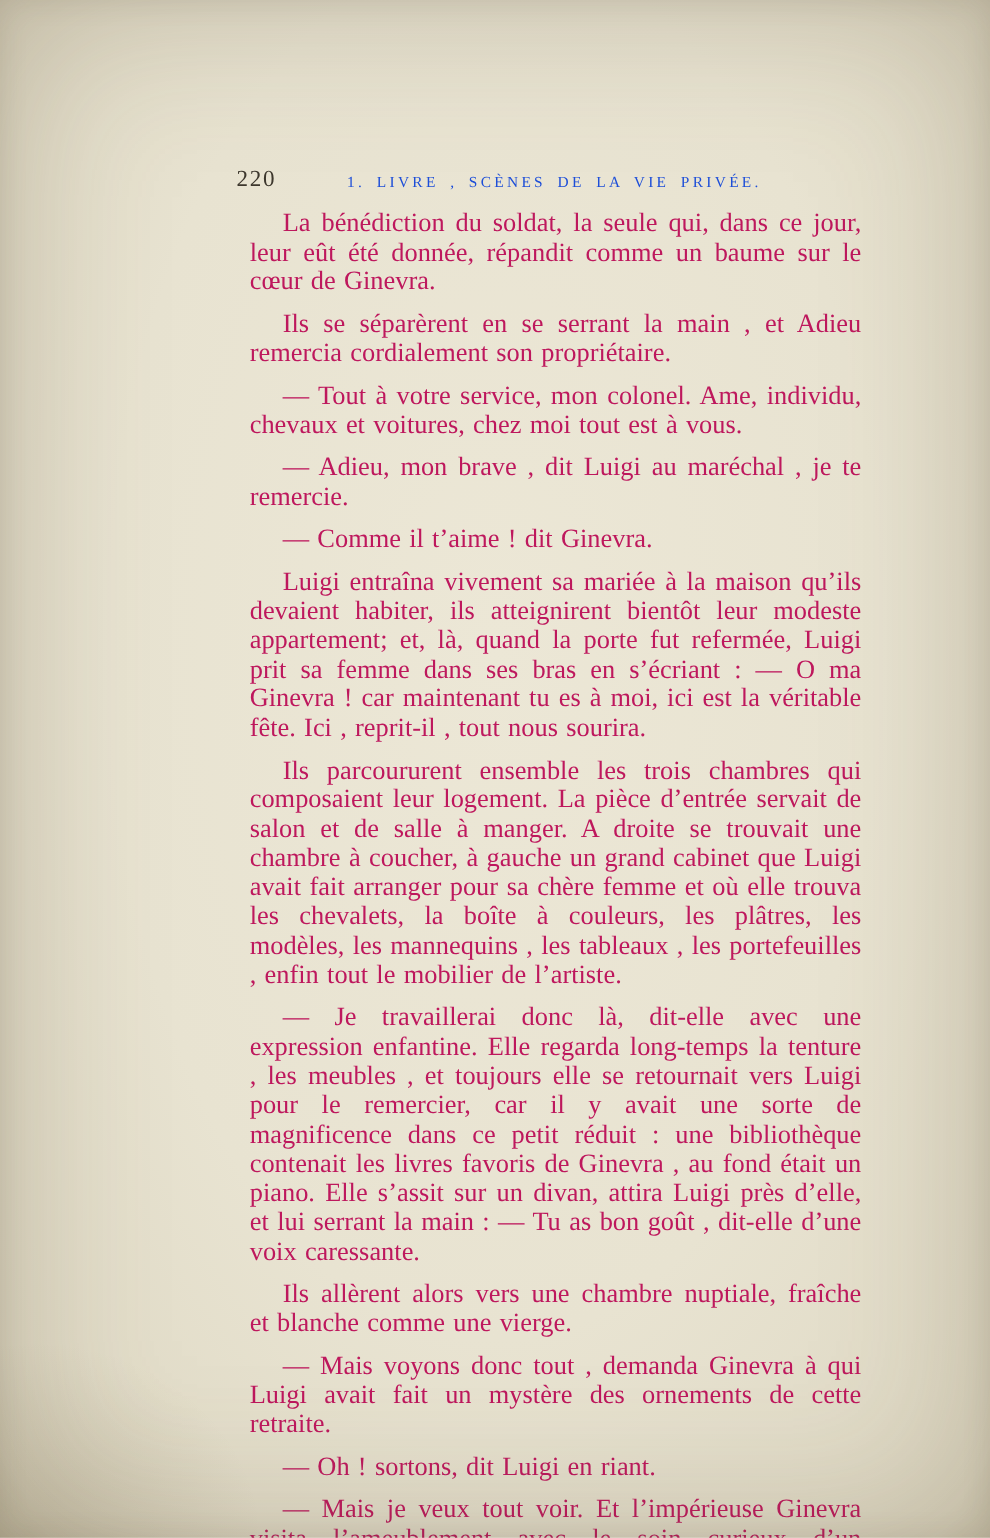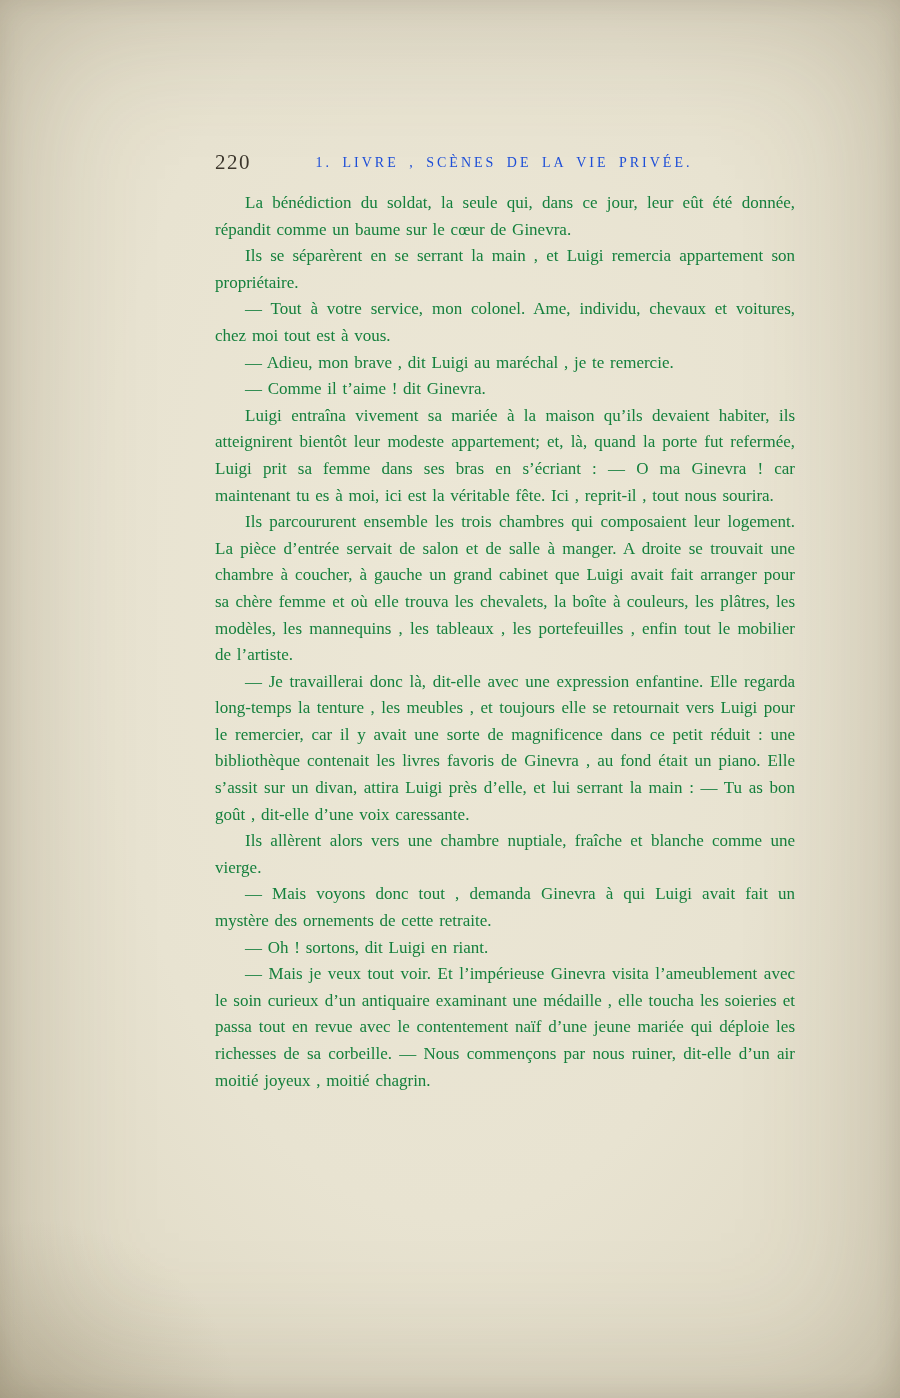--- a/index.html
+++ b/index.html
@@ -37,62 +37,62 @@
     background: radial-gradient(ellipse at 30% 70%, rgba(110, 96, 64, 0.18) 0%, rgba(110, 96, 64, 0.0) 70%);
   }
   .content {
     position: absolute;
     left: 215px;
     top: 150px;
     width: 580px;
   }
   .page-header {
     display: flex;
-    align-items: center;
+    align-items: flex-end;
     margin-bottom: 15px;
   }
   .pagenum {
     font-size: 21px;
     letter-spacing: 1.5px;
     color: #3d372d;
   }
   .running-title {
     flex: 1;
     text-align: center;
     font-size: 14px;
     letter-spacing: 3px;
     word-spacing: 4px;
     color: #1d4ed8;
     padding-right: 38px;
   }
   .page-body p {
-    margin: 0;
-    font-size: 17px;
+    margin: 12px;
+    font-size: 24px;
     line-height: 26.6px;
     text-align: justify;
     text-indent: 30px;
     word-spacing: 1.5px;
-    color: #15803d;
+    color: #be185d;
   }
 </style>
 </head>
 <body>
 
 <div class="scan">
 
   <div class="content">
 
     <div class="page-header">
       <span class="pagenum">220</span>
       <span class="running-title">1. LIVRE , SCÈNES DE LA VIE PRIVÉE.</span>
     </div>
 
     <div class="page-body">
       <p>La bénédiction du soldat, la seule qui, dans ce jour, leur eût été donnée, répandit comme un baume sur le cœur de Ginevra.</p>
-      <p>Ils se séparèrent en se serrant la main , et Luigi remercia appartement son propriétaire.</p>
+      <p>Ils se séparèrent en se serrant la main , et Adieu remercia cordialement son propriétaire.</p>
       <p>— Tout à votre service, mon colonel. Ame, individu, chevaux et voitures, chez moi tout est à vous.</p>
       <p>— Adieu, mon brave , dit Luigi au maréchal , je te remercie.</p>
       <p>— Comme il t’aime ! dit Ginevra.</p>
       <p>Luigi entraîna vivement sa mariée à la maison qu’ils devaient habiter, ils atteignirent bientôt leur modeste appartement; et, là, quand la porte fut refermée, Luigi prit sa femme dans ses bras en s’écriant : — O ma Ginevra ! car maintenant tu es à moi, ici est la véritable fête. Ici , reprit-il , tout nous sourira.</p>
       <p>Ils parcoururent ensemble les trois chambres qui composaient leur logement. La pièce d’entrée servait de salon et de salle à manger. A droite se trouvait une chambre à coucher, à gauche un grand cabinet que Luigi avait fait arranger pour sa chère femme et où elle trouva les chevalets, la boîte à couleurs, les plâtres, les modèles, les mannequins , les tableaux , les portefeuilles , enfin tout le mobilier de l’artiste.</p>
       <p>— Je travaillerai donc là, dit-elle avec une expression enfantine. Elle regarda long-temps la tenture , les meubles , et toujours elle se retournait vers Luigi pour le remercier, car il y avait une sorte de magnificence dans ce petit réduit : une bibliothèque contenait les livres favoris de Ginevra , au fond était un piano. Elle s’assit sur un divan, attira Luigi près d’elle, et lui serrant la main : — Tu as bon goût , dit-elle d’une voix caressante.</p>
       <p>Ils allèrent alors vers une chambre nuptiale, fraîche et blanche comme une vierge.</p>
       <p>— Mais voyons donc tout , demanda Ginevra à qui Luigi avait fait un mystère des ornements de cette retraite.</p>
       <p>— Oh ! sortons, dit Luigi en riant.</p>
       <p>— Mais je veux tout voir. Et l’impérieuse Ginevra visita l’ameublement avec le soin curieux d’un antiquaire examinant une médaille , elle toucha les soieries et passa tout en revue avec le contentement naïf d’une jeune mariée qui déploie les richesses de sa corbeille. — Nous commençons par nous ruiner, dit-elle d’un air moitié joyeux , moitié chagrin.</p>

